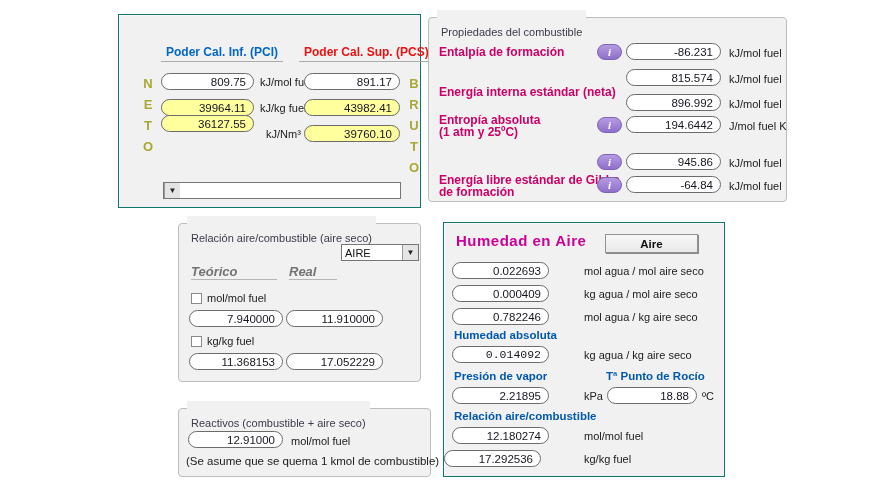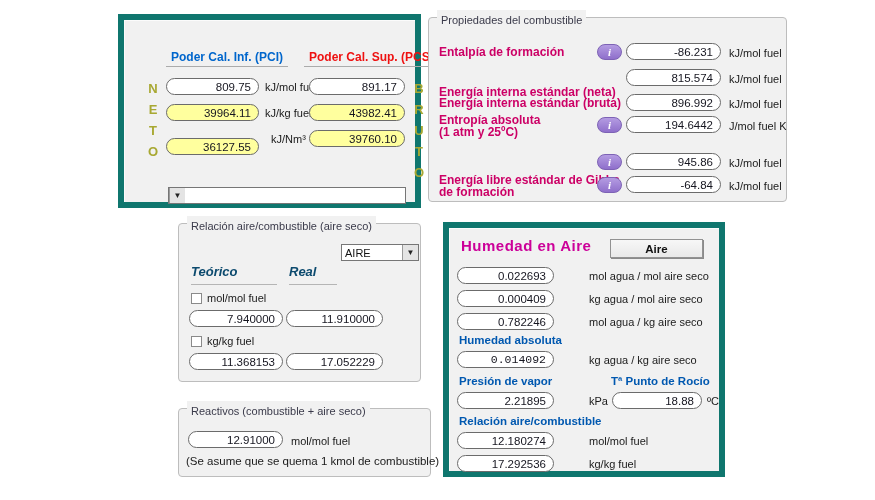--- a/index.html
+++ b/index.html
@@ -1,25 +1,25 @@
 <!DOCTYPE html>
 <html><head>
 <meta charset="utf-8">
 <style>
   * { margin:0; padding:0; box-sizing:border-box; }
   html,body { background:#ffffff; }
   body { font-family:"Liberation Sans", sans-serif; }
   .canvas { position:relative; width:875px; height:500px; background:#ffffff; overflow:hidden; }
 
   
-  .panel { position:absolute; background:#f1f1f1; border:6px solid #0f766e; box-shadow:inset 1px 1px 0 #fbfbfb; }
+  .panel { position:absolute; background:#f1f1f1; border:1px solid #0f766e; box-shadow:inset 1px 1px 0 #fbfbfb; }
 
   
   .groupbox { position:absolute; background:#f1f1f1; border:1px solid #bdbdbd; border-radius:4px; }
-  .legend { position:absolute; top:-8px; left:8px; background:#f1f1f1; padding:4px 4px; font-size:11px; color:#3a3a4a; white-space:nowrap;text-align:right; }
+  .legend { position:absolute; top:-8px; left:8px; background:#f1f1f1; padding:16px 4px; font-size:11px; color:#3a3a4a; white-space:nowrap;text-align:right; }
 
   
   .field { position:absolute; height:17px; background:#ffffff; border:1.6px solid #6b6b6b; border-radius:9px;
            display:flex; align-items:center; justify-content:flex-end; padding:0 7px;
            font-size:11.5px; color:#15151f; white-space:nowrap; }
   .field.yellow { background:#ffff9e; }
 
   .unit { position:absolute; font-size:11px; color:#1a1a1a; white-space:nowrap; }
 
   
@@ -39,22 +39,22 @@
   
   .prop-label { position:absolute; left:10px; width:162px; font-size:12px; font-weight:bold; color:#CC0066; line-height:12px; white-space:nowrap; }
   .ibtn { position:absolute; left:168px; width:25px; height:16px; border-radius:8px;
           background:linear-gradient(#b49ce2,#8f6fcb); border:1px solid #7d62b5; color:#ffffff;
           font-family:"Liberation Serif", serif; font-style:italic; font-weight:bold; font-size:11px;
           display:flex; align-items:center; justify-content:center; }
   .prop-field { left:197px; width:95px;text-align:right; }
   .prop-unit { left:300px; }
 
   
-  .green-hdr { position:absolute; font-size:13px; font-weight:bold; font-style:italic; color:#0c4a6e;
-               border-bottom:1px solid #b5b5b5; padding-bottom:5px; }
+  .green-hdr { position:absolute; font-size:13px; font-weight:bold; font-style:italic; color:#737373;
+               border-bottom:1px solid #b5b5b5; }
   .cbrow { position:absolute; display:flex; align-items:center; gap:5px; font-size:11px; color:#1a1a1a; }
   .cb { width:11px; height:11px; background:#ffffff; border:1px solid #8a8a8a; }
 
   
   .hum-title { position:absolute; left:12px; top:9px; font-size:15px; font-weight:600; letter-spacing:0.5px; color:#CC0099; }
   .btn { position:absolute; background:linear-gradient(#f7f7f7,#e9e9e9); border:1px solid #929292;
          box-shadow:1px 1px 0 #8a8a8a; font-size:11.5px; font-weight:bold; color:#111;
          display:flex; align-items:center; justify-content:center; }
   .blue-label { position:absolute; font-size:11.5px; font-weight:bold; color:#0058B0; white-space:nowrap; }
 
@@ -84,42 +84,41 @@
     </div>
 
     <div class="field" style="left:42px; top:58px; width:93px;">809.75</div>
     <div class="unit" style="left:141px; top:61px;">kJ/mol fuel</div>
     <div class="field" style="left:185px; top:58px; width:96px;">891.17</div>
 
     <div class="field yellow" style="left:42px; top:84px; width:93px;">39964.11</div>
     <div class="unit" style="left:141px; top:87px;">kJ/kg fuel</div>
     <div class="field yellow" style="left:185px; top:84px; width:96px;">43982.41</div>
 
-    <div class="field yellow" style="left:42px; top:118px; width:93px;text-align:right;">36127.55</div>
+    <div class="field yellow" style="left:42px; top:100px; width:93px;text-align:right;">36127.55</div>
     <div class="unit" style="left:147px; top:113px;">kJ/Nm³</div>
     <div class="field yellow" style="left:185px; top:110px; width:96px;">39760.10</div>
 
     <div class="combo" style="left:44px; top:167px; width:238px;">
       <div class="combo-btn">▼</div>
     </div>
   </div>
 
   <div class="groupbox" style="left:428px; top:17px; width:359px; height:185px;">
     <div class="legend">Propiedades del combustible</div>
 
     <div class="prop-label" style="top:28px;">Entalpía de formación</div>
     <div class="ibtn" style="top:26px;">i</div>
     <div class="field prop-field" style="top:25px;">-86.231</div>
     <div class="unit prop-unit" style="top:29px;">kJ/mol fuel</div>
 
     <div class="prop-label" style="top:68px;">Energía interna estándar (neta)</div>
     <div class="field prop-field" style="top:51px;">815.574</div>
     <div class="unit prop-unit" style="top:55px;">kJ/mol fuel</div>
 
-    <div class="prop-label" style="top:79px;">Energía interna estándar (bruta)</div>
     <div class="field prop-field" style="top:76px;">896.992</div>
     <div class="unit prop-unit" style="top:80px;">kJ/mol fuel</div>
 
     <div class="prop-label" style="top:96px;">
       <span>Entropía absoluta</span><br>
       <span> (1 atm y 25ºC)</span>
     </div>
     <div class="ibtn" style="top:99px;">i</div>
     <div class="field prop-field" style="top:98px;">194.6442</div>
     <div class="unit prop-unit" style="top:102px;">J/mol fuel K</div>
@@ -190,17 +189,17 @@
     <div class="blue-label" style="left:10px; top:147px;">Presión de vapor</div>
     <div class="blue-label" style="left:162px; top:147px;">Tª Punto de Rocío</div>
     <div class="field" style="left:8px; top:164px; width:97px;">2.21895</div>
     <div class="unit" style="left:140px; top:167px;">kPa</div>
     <div class="field" style="left:163px; top:164px; width:90px;">18.88</div>
     <div class="unit" style="left:258px; top:167px;">ºC</div>
 
     <div class="blue-label" style="left:10px; top:187px;">Relación aire/combustible</div>
     <div class="field" style="left:8px; top:204px; width:97px;">12.180274</div>
     <div class="unit" style="left:140px; top:207px;">mol/mol fuel</div>
-    <div class="field" style="left:8px; top:227px; width:97px;">17.292536</div>
+    <div class="field" style="left:0; top:227px; width:97px;">17.292536</div>
     <div class="unit" style="left:140px; top:230px;">kg/kg fuel</div>
   </div>
 
 </div>
 
 </body></html>

